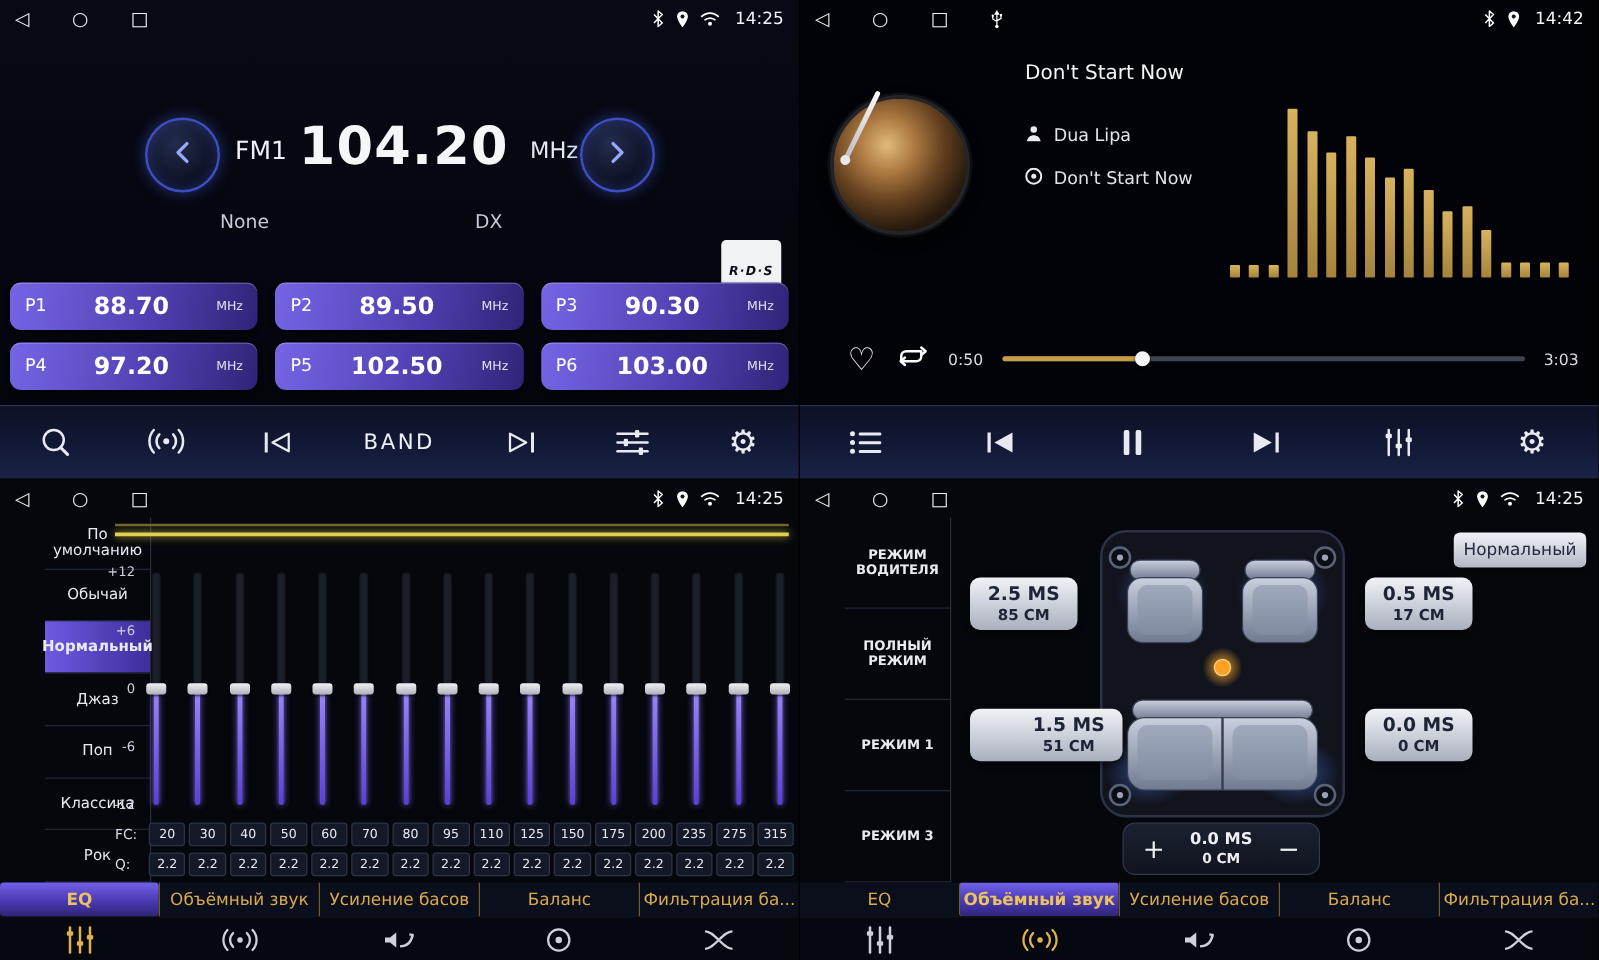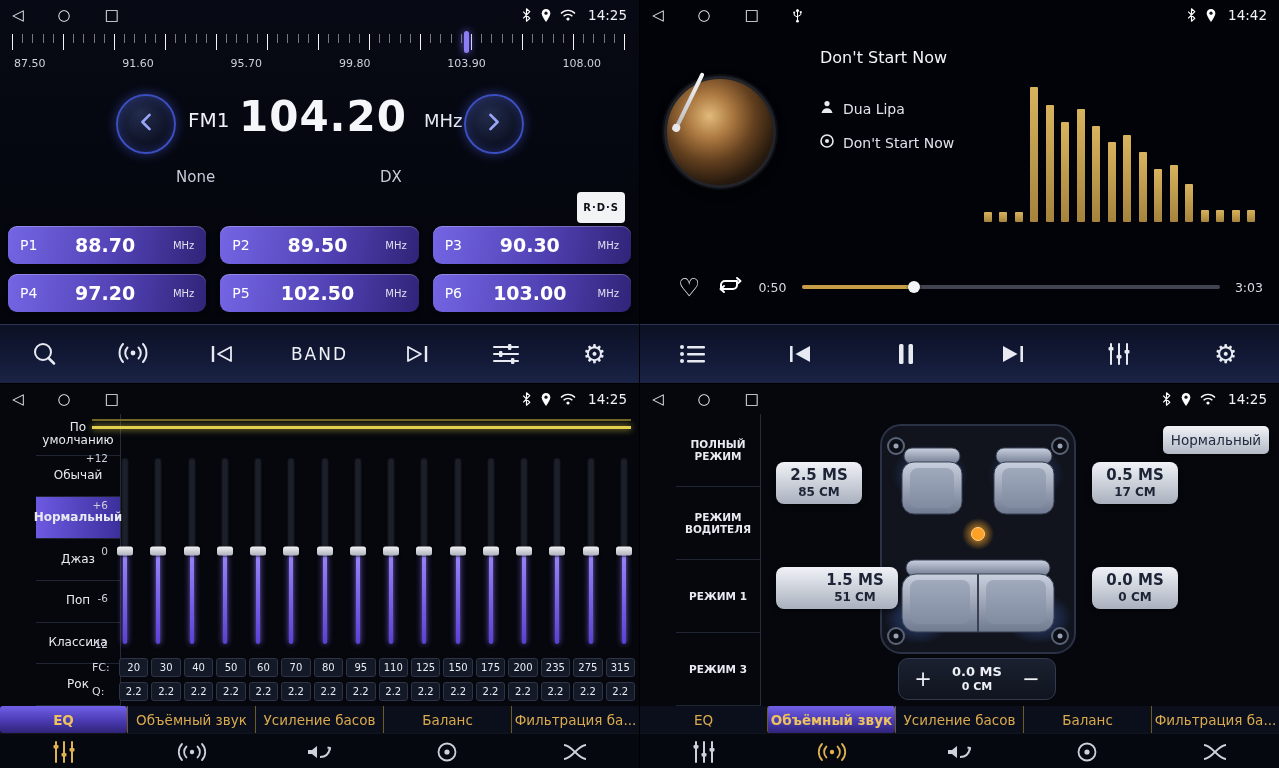--- a/index.html
+++ b/index.html
@@ -27,21 +27,21 @@
   .scale-labels{display:flex;justify-content:space-between;margin:7px 26px 0 2px;font-size:11px;color:#ccd1dd;}
   .tuner{position:absolute;top:88px;left:0;right:0;height:115px;}
   .dial-btn{position:absolute;width:56px;height:56px;border-radius:50%;display:flex;align-items:center;justify-content:center;background:radial-gradient(circle at 40% 32%,#232c4e,#0a0e1e 72%);border:2px solid #3d4fc0;box-shadow:0 0 12px rgba(80,100,240,.45),inset 0 0 10px rgba(80,100,240,.35);}
   .dial-left{left:116px;top:6px;}
   .dial-right{left:464px;top:6px;}
   .band-label{position:absolute;left:188px;top:20px;font-size:20px;color:#eef0f6;}
   .none-label{position:absolute;left:176px;top:80px;font-size:15px;color:#c6cbd8;}
   .freq-big{position:absolute;left:228px;top:4px;width:190px;text-align:center;font-size:42px;font-weight:bold;color:#f4f6fa;letter-spacing:1px;}
   .freq-unit{position:absolute;left:424px;top:22px;font-size:18px;color:#e6e9f1;}
   .dx-label{position:absolute;left:380px;top:80px;font-size:15px;color:#c6cbd8;}
-  .rds{position:absolute;right:14px;top:192px;background:#f2f3f5;color:#0c0f18;font-size:10px;font-weight:bold;padding:10px 6px;border-radius:4px;letter-spacing:1px;}
+  .rds{position:absolute;right:14px;top:192px;background:#f2f3f5;color:#0c0f18;font-size:10px;font-weight:bold;font-style:italic;padding:20px 6px;border-radius:4px;letter-spacing:1px;}
   .presets{position:absolute;left:8px;right:8px;top:226px;display:grid;grid-template-columns:repeat(3,1fr);gap:10px 14px;}
   .preset{height:38px;border-radius:9px;display:flex;align-items:center;padding:0 12px;background:linear-gradient(100deg,#7466e4 0%,#5142b4 55%,#2f2478 100%);box-shadow:inset 0 1px 0 rgba(255,255,255,.25),0 2px 4px rgba(0,0,0,.5);}
   .p-name{font-size:14px;}
   .p-freq{flex:1;text-align:center;font-size:19px;font-weight:bold;}
   .p-unit{font-size:10px;opacity:.85;}
   .toolbar{position:absolute;left:0;right:0;bottom:0;height:58px;background:linear-gradient(180deg,#0c1124 0%,#121936 55%,#1b2446 100%);display:flex;align-items:center;justify-content:space-around;border-top:1px solid rgba(255,255,255,.07);}
   .tb-item{display:flex;align-items:center;justify-content:center;min-width:40px;color:#e9ebf2;}
   .tb-band{font-size:17px;letter-spacing:2px;color:#eef0f6;}
   .gear-glyph{font-size:26px;line-height:1;color:#e9ebf2;}
 
@@ -142,35 +142,20 @@
           <svg width="16" height="12" viewBox="0 0 16 12">
             <path d="M1 4.5C3 2.5 5.4 1.4 8 1.4s5 1.1 7 3.1" fill="none" stroke="#fff" stroke-width="1.4"></path>
             <path d="M3.6 7.2C4.8 6 6.3 5.4 8 5.4s3.2.6 4.4 1.8" fill="none" stroke="#fff" stroke-width="1.4"></path>
             <circle cx="8" cy="10" r="1.6" fill="#fff"></circle>
           </svg>
         </span>
       <span class="sb-time">14:25</span>
     </div>
   </div>
 
-  <div class="scale">
-    <div class="ticks">
-      <div class="minor"></div>
-        <div class="major"></div>
-      <div class="freq-indicator" style="--p: 74;"></div>
-    </div>
-    <div class="scale-labels">
-      <span>87.50</span>
-        <span>91.60</span>
-        <span>95.70</span>
-        <span>99.80</span>
-        <span>103.90</span>
-        <span>108.00</span>
-    </div>
-  </div>
 
   <div class="tuner">
     <div class="dial-btn dial-left">
       <span><svg width="16" height="20" viewBox="0 0 18 22">
             <path d="M13 3L5 11l8 8" fill="none" stroke="#9aa6f8" stroke-width="3" stroke-linecap="round" stroke-linejoin="round"></path>
           </svg></span>
     </div>
     <div class="band-label">FM1</div>
     <div class="none-label">None</div>
     <div class="freq-big">104.20</div>
@@ -648,22 +633,22 @@
             <path d="M1 4.5C3 2.5 5.4 1.4 8 1.4s5 1.1 7 3.1" fill="none" stroke="#fff" stroke-width="1.4"></path>
             <path d="M3.6 7.2C4.8 6 6.3 5.4 8 5.4s3.2.6 4.4 1.8" fill="none" stroke="#fff" stroke-width="1.4"></path>
             <circle cx="8" cy="10" r="1.6" fill="#fff"></circle>
           </svg>
         </span>
       <span class="sb-time">14:25</span>
     </div>
   </div>
 
   <div class="side side-modes">
-    <div class="side-item">ПОЛНЫЙ РЕЖИМ</div>
-      <div class="side-item">РЕЖИМ ВОДИТЕЛЯ</div>
+    <div class="side-item">РЕЖИМ ВОДИТЕЛЯ</div>
+      <div class="side-item">ПОЛНЫЙ РЕЖИМ</div>
       <div class="side-item">РЕЖИМ 1</div>
       <div class="side-item">РЕЖИМ 3</div>
   </div>
 
   <div class="normal-btn">Нормальный</div>
 
   <div class="car-stage">
     <svg viewBox="0 0 200 234" width="200" height="234">
       <defs>
         <linearGradient id="seatg" x1="0" y1="0" x2="0" y2="1">

